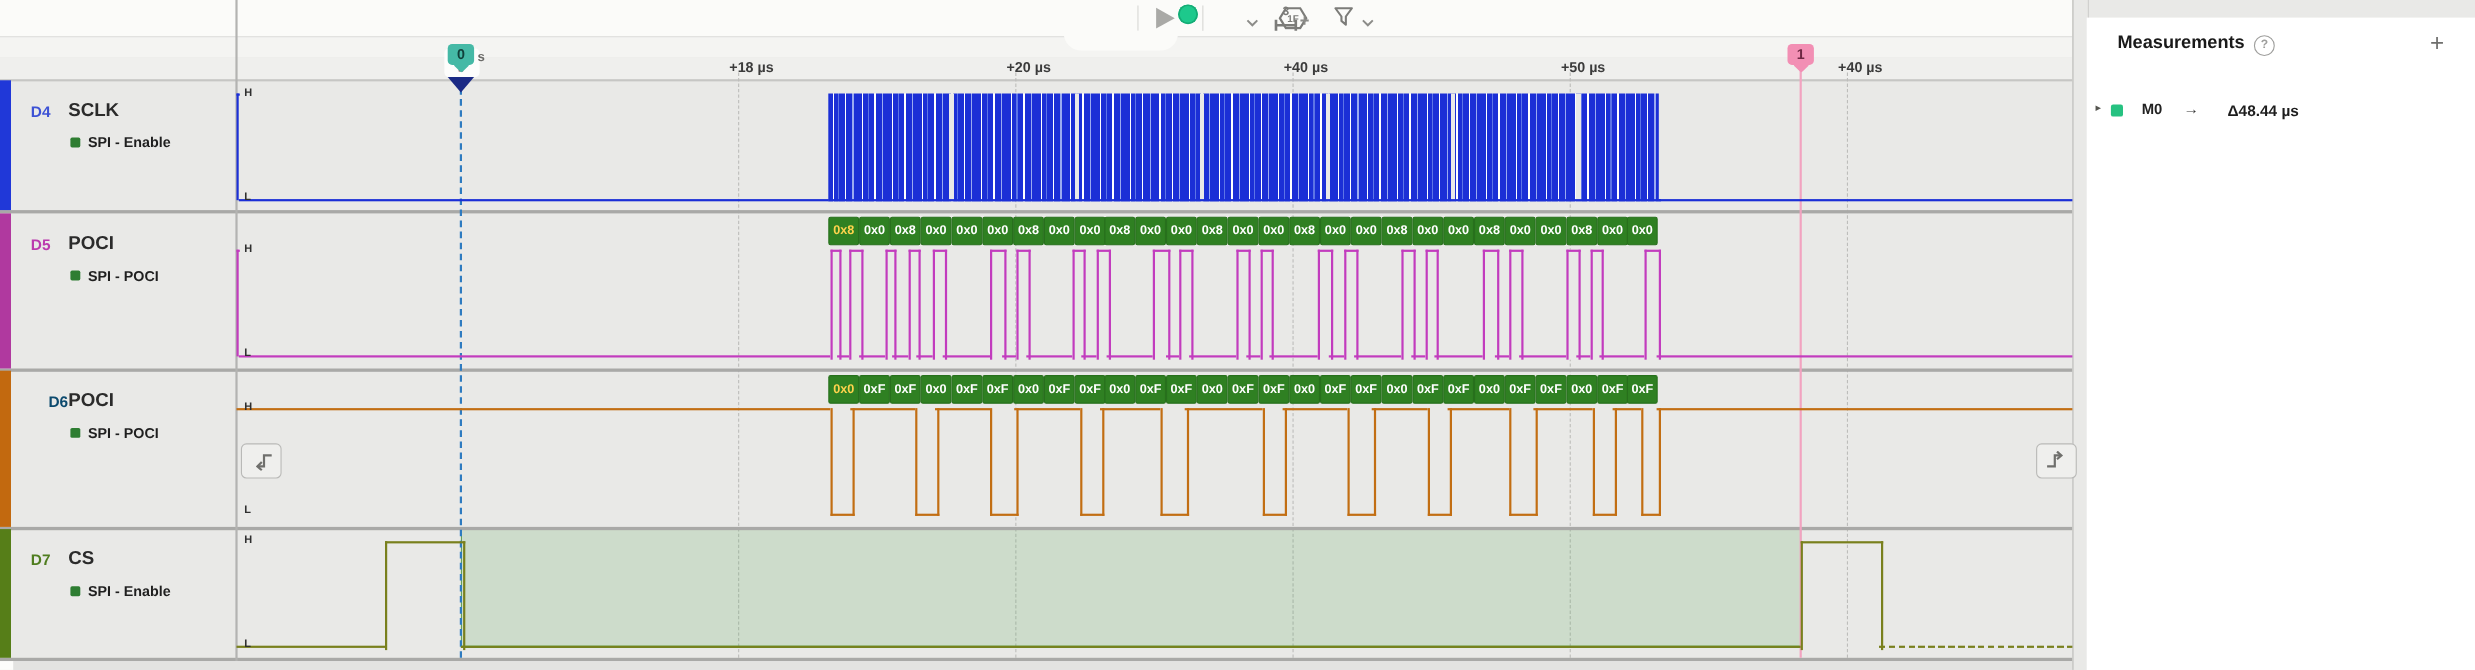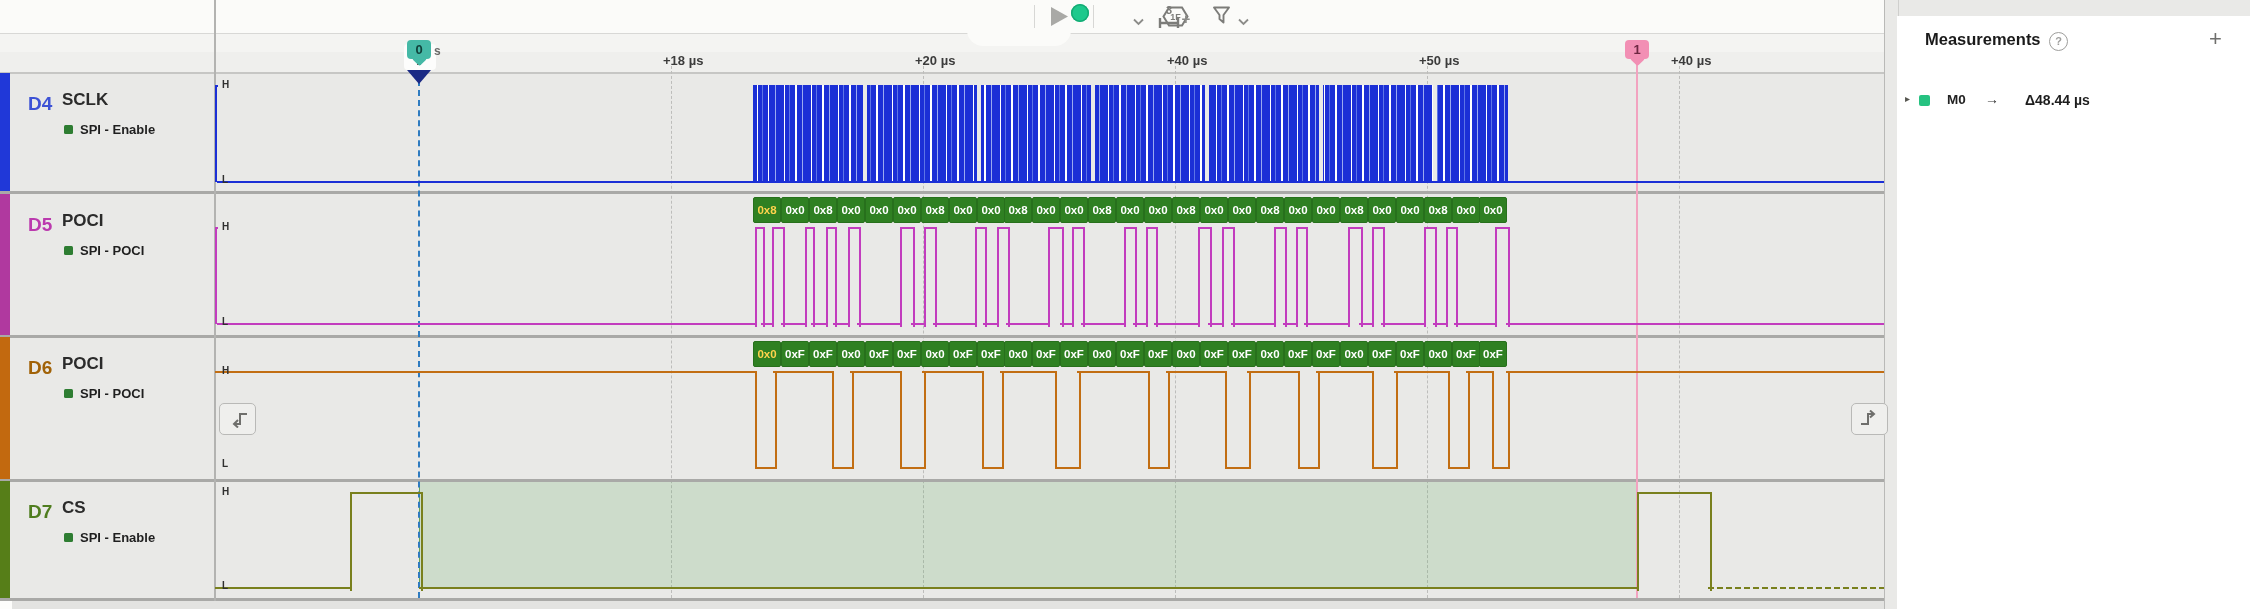--- a/index.html
+++ b/index.html
@@ -20,21 +20,21 @@
   .bottom-strip{left:0;top:601px;width:1884px;height:8px;background:#e3e3e1;}
   .hdiv{left:0;width:1884px;height:3px;background:#a9a9a7;}
   .grid{border-left:1px dashed #bdbdbb;}
   .tick-label{top:53px;font-weight:bold;font-size:13px;color:#3b3b3b;white-space:nowrap;}
   .zero-label{top:44px;font-weight:bold;font-size:12px;color:#6a6a68;z-index:1;white-space:nowrap;}
   .flag{width:24px;height:19px;border-radius:4px;font-weight:bold;font-size:13px;line-height:19px;
         text-align:center;top:40px;z-index:6;}
   .flag::after{content:"";position:absolute;left:6.5px;top:13px;width:11px;height:11px;background:inherit;
         transform:rotate(45deg);border-radius:2px;z-index:-1;}
   .hl{font-weight:bold;font-size:10px;color:#2f2f2f;z-index:3;}
-  .chan-id{font-weight:bold;font-size:19px;}
+  .chan-id{font-weight:bold;font-size:14px;}
   .chan-name{font-weight:bold;font-size:17px;color:#2b2b2b;}
   .bullet{width:9px;height:9px;border-radius:1.5px;}
   .analyzer{font-weight:bold;font-size:13px;color:#1f1f1f;}
   .byte{height:24px;background:#2F8022;border:1px solid #27701c;border-radius:2px;color:#fff;
         font-weight:bold;font-size:11.5px;line-height:24px;text-align:center;overflow:hidden;white-space:nowrap;z-index:2;}
   .hseg{height:2px;z-index:2;}
   .vseg{width:2px;z-index:2;}
   .pulse-up{border:2px solid;border-bottom:none;background:#e9e9e7;z-index:2;}
   .pulse-down{border:2px solid;border-top:none;background:#e9e9e7;z-index:2;}
   .edge-btn{width:35px;height:30px;background:#efefed;border:1px solid #b9b9b7;border-radius:5px;z-index:4;
@@ -294,21 +294,21 @@
       </div>
       <div style="left: 0px; top: 194px; width: 10px; height: 141px; background: rgb(176, 57, 159); position: absolute;"></div>
       <div style="left: 10px; top: 194px; width: 204px; height: 141px; position: absolute;">
         <div class="chan-id" style="left: 18px; top: 20px; color: rgb(187, 58, 174); position: absolute;">D5</div>
         <div class="chan-name" style="left: 52px; top: 17px; position: absolute;">POCI</div>
         <div class="bullet" style="left: 54px; top: 52px; background: rgb(46, 125, 50); position: absolute;"></div>
         <div class="analyzer" style="left: 70px; top: 49px; position: absolute;">SPI - POCI</div>
       </div>
       <div style="left: 0px; top: 337px; width: 10px; height: 142px; background: rgb(194, 105, 15); position: absolute;"></div>
       <div style="left: 10px; top: 337px; width: 204px; height: 142px; position: absolute;">
-        <div class="chan-id" style="left: 18px; top: 20px; color: #a16207; position: absolute; text-align: right;">D6</div>
+        <div class="chan-id" style="left: 34px; top: 20px; color: #0c4a6e; position: absolute; text-align: right;">D6</div>
         <div class="chan-name" style="left: 52px; top: 17px; position: absolute;">POCI</div>
         <div class="bullet" style="left: 54px; top: 52px; background: rgb(46, 125, 50); position: absolute;"></div>
         <div class="analyzer" style="left: 70px; top: 49px; position: absolute;">SPI - POCI</div>
       </div>
       <div style="left: 0px; top: 481px; width: 10px; height: 117px; background: rgb(86, 126, 24); position: absolute;"></div>
       <div style="left: 10px; top: 481px; width: 204px; height: 117px; position: absolute;">
         <div class="chan-id" style="left: 18px; top: 20px; color: rgb(79, 125, 31); position: absolute;">D7</div>
         <div class="chan-name" style="left: 52px; top: 17px; position: absolute;">CS</div>
         <div class="bullet" style="left: 54px; top: 52px; background: rgb(46, 125, 50); position: absolute;"></div>
         <div class="analyzer" style="left: 70px; top: 49px; position: absolute;">SPI - Enable</div>

